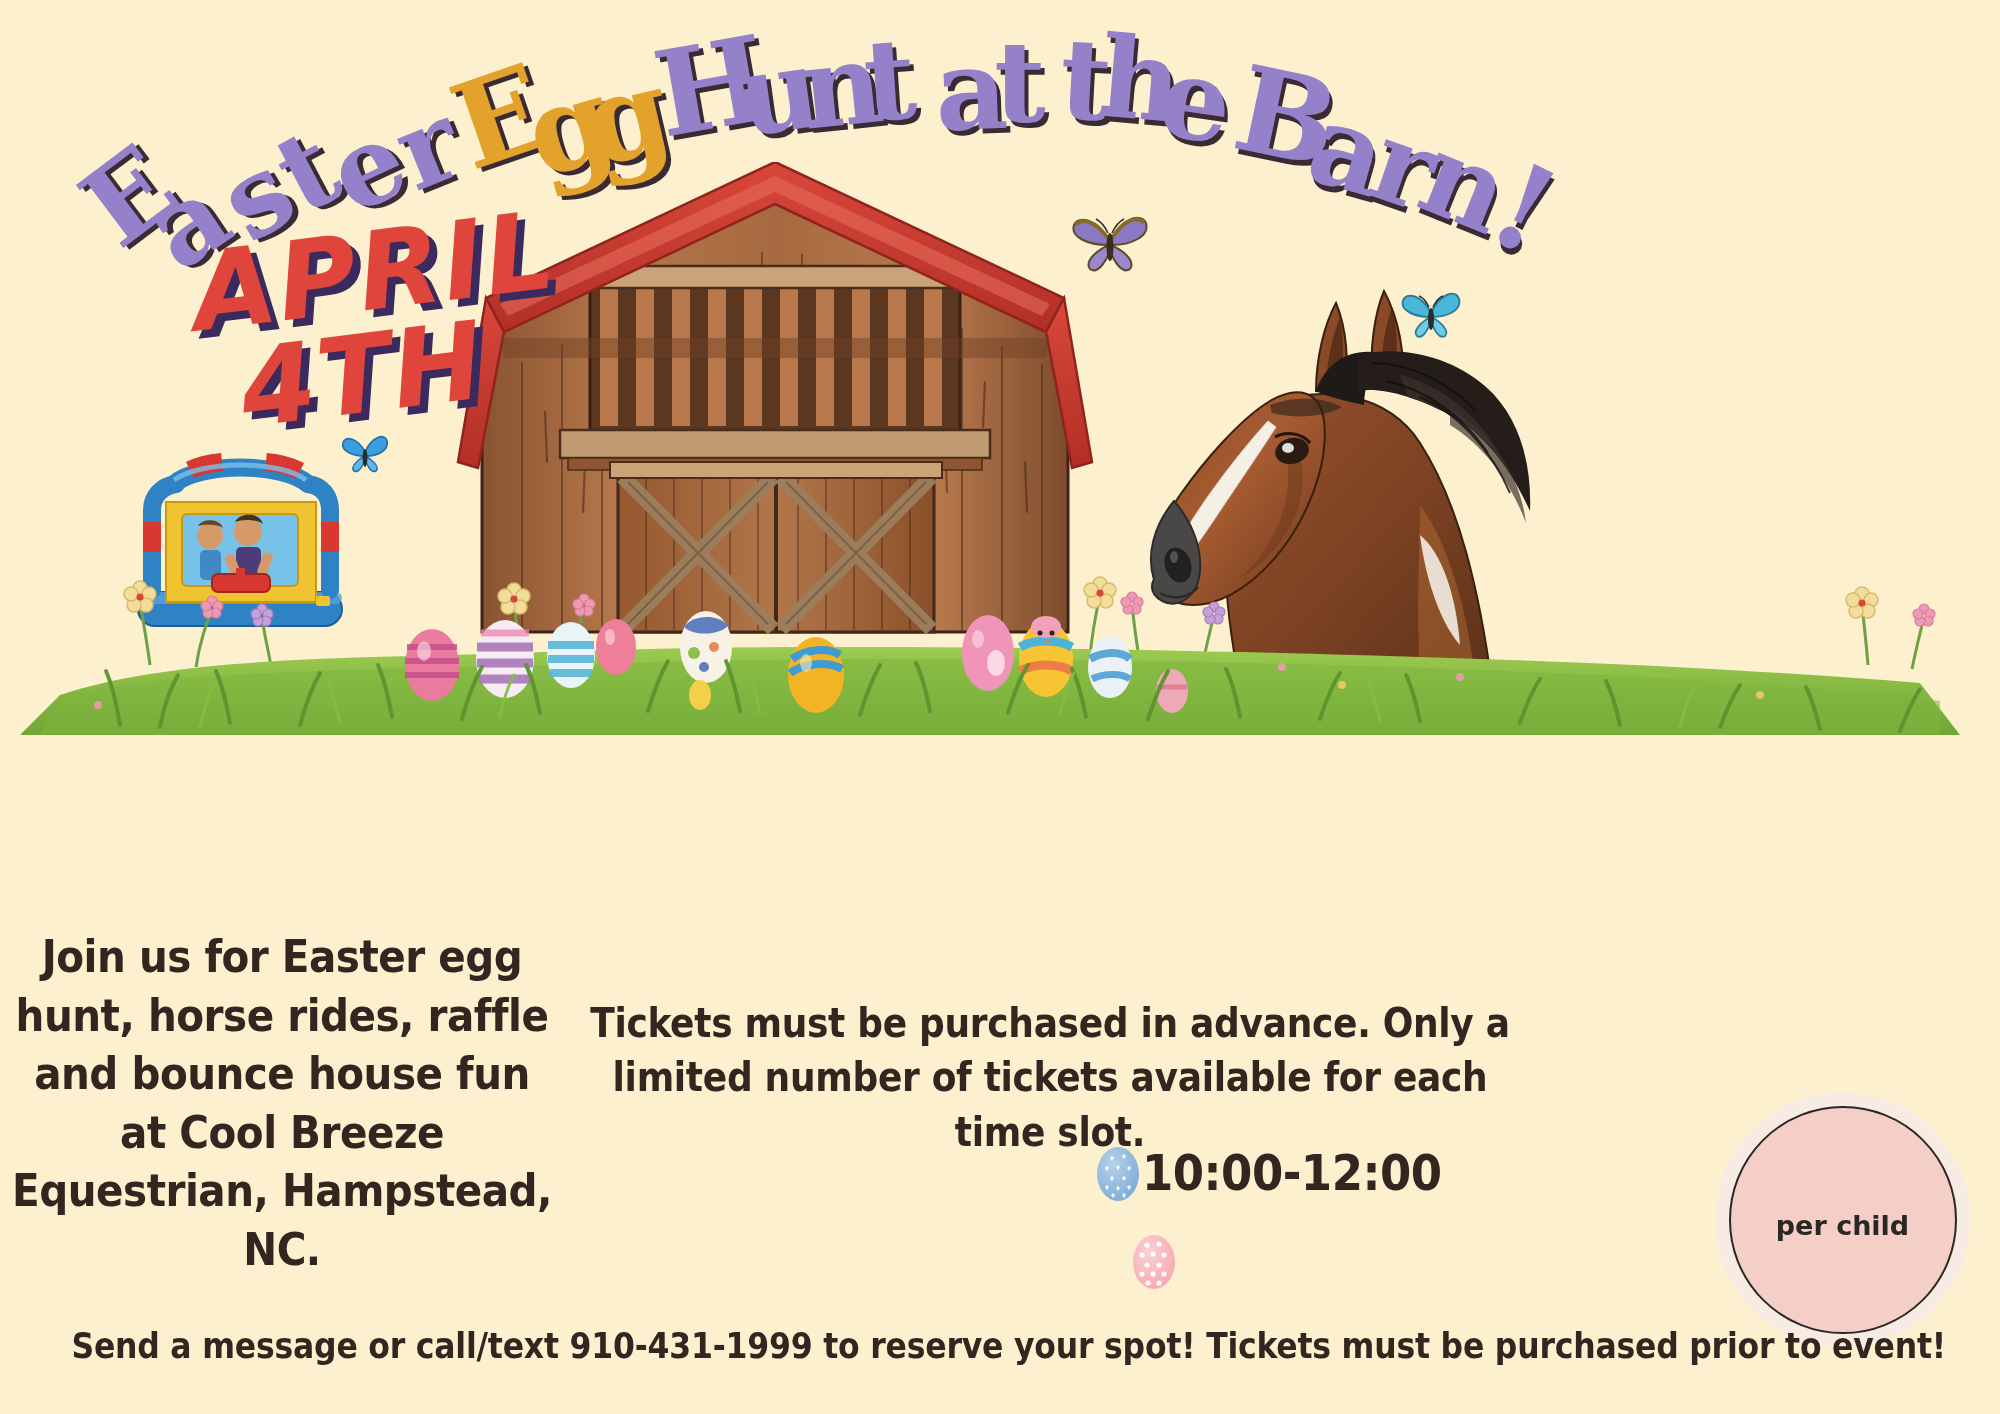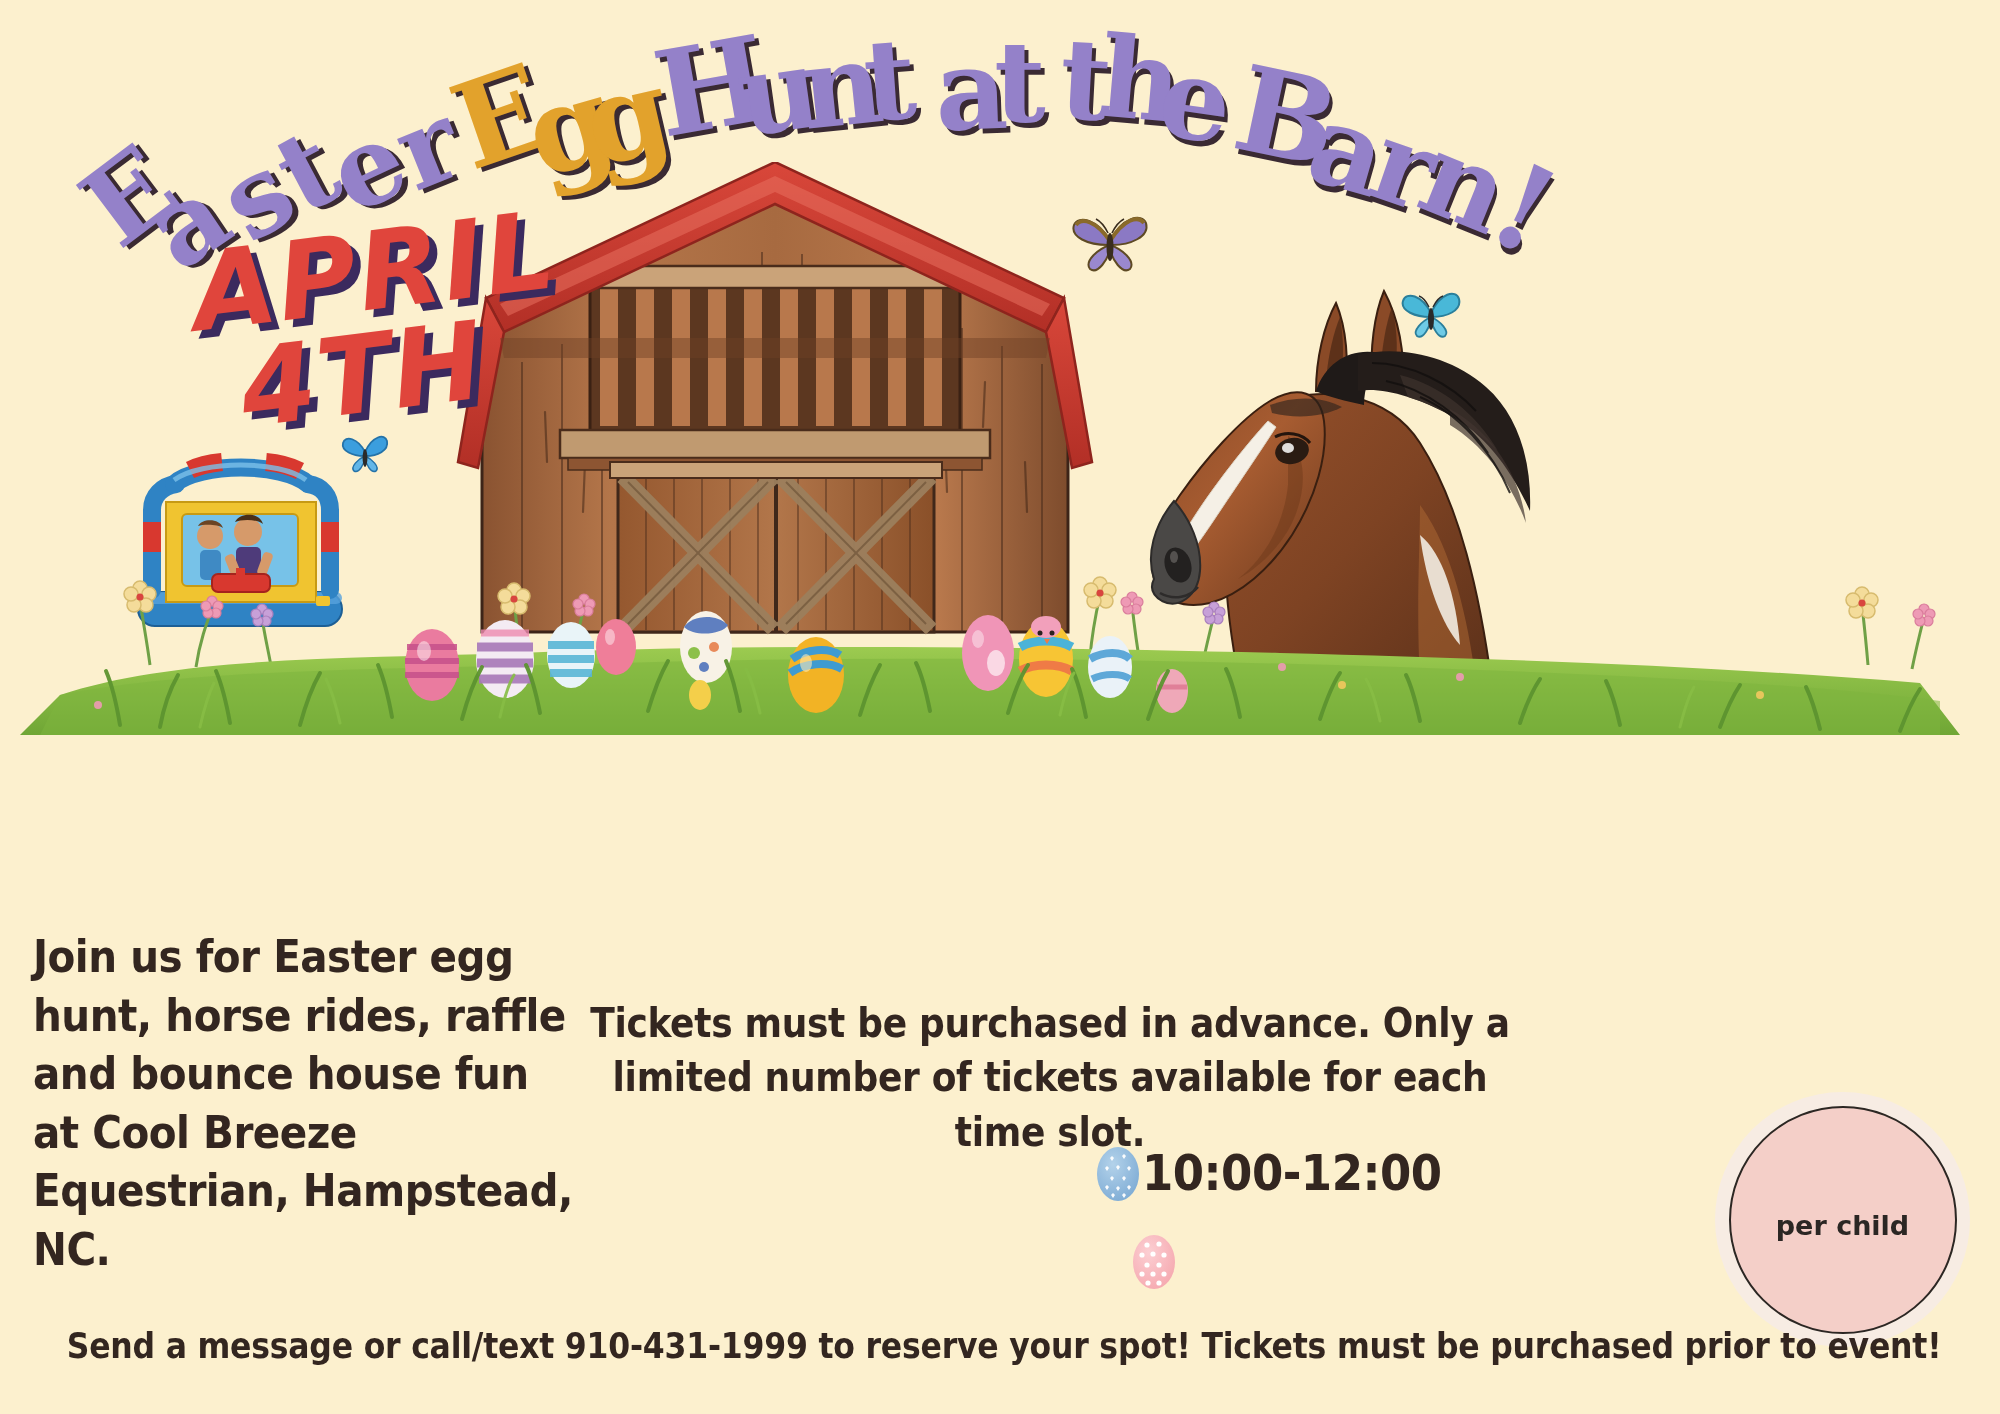--- a/index.html
+++ b/index.html
@@ -78,22 +78,23 @@
   #butterfly-blue   { left: 340px;  top: 430px; width: 50px; height: 45px; }
 
   
   .stencil {
     font-family: "DejaVu Sans Condensed", "Liberation Sans Narrow", "Liberation Sans", sans-serif;
     color: #332620;
     font-weight: bold;
   }
   #left-copy {
     position: absolute;
-    left: 33px; top: 928px;
+    left: 12px; top: 928px;
     width: 540px;
+    text-align: center;
     font-size: 45px;
     line-height: 1.30;
     letter-spacing: -0.5px;
   }
   #right-copy {
     position: absolute;
     left: 580px; top: 996px;
     width: 940px;
     text-align: center;
     font-size: 40px;
@@ -113,23 +114,23 @@
     display: flex;
     align-items: flex-end;
   }
   #time-row-1 { left: 1094px; top: 1140px; }
   #time-row-2 { left: 1130px; top: 1228px; }
   .time-text { font-size: 50px; letter-spacing: -0.5px; }
   .egg-bullet { width: 48px; height: 62px; flex: none; }
 
   #footer-copy {
     position: absolute;
-    left: 44px; top: 1326px;
+    left: 26px; top: 1326px;
     width: 1920px;
-    text-align: center;
+    text-align: right;
     font-size: 35px;
     letter-spacing: -0.2px;
   }
 
   
   #price-badge {
     position: absolute;
     left: 1715px; top: 1092px;
     width: 255px; height: 255px;
     border-radius: 50%;

